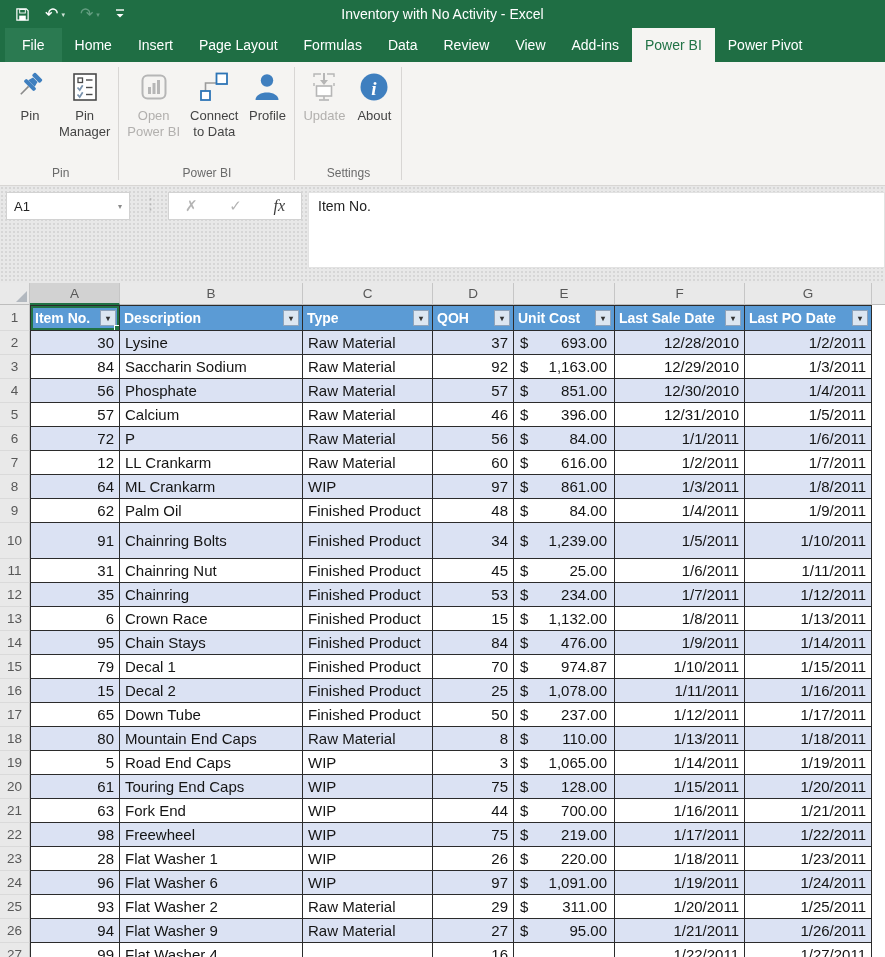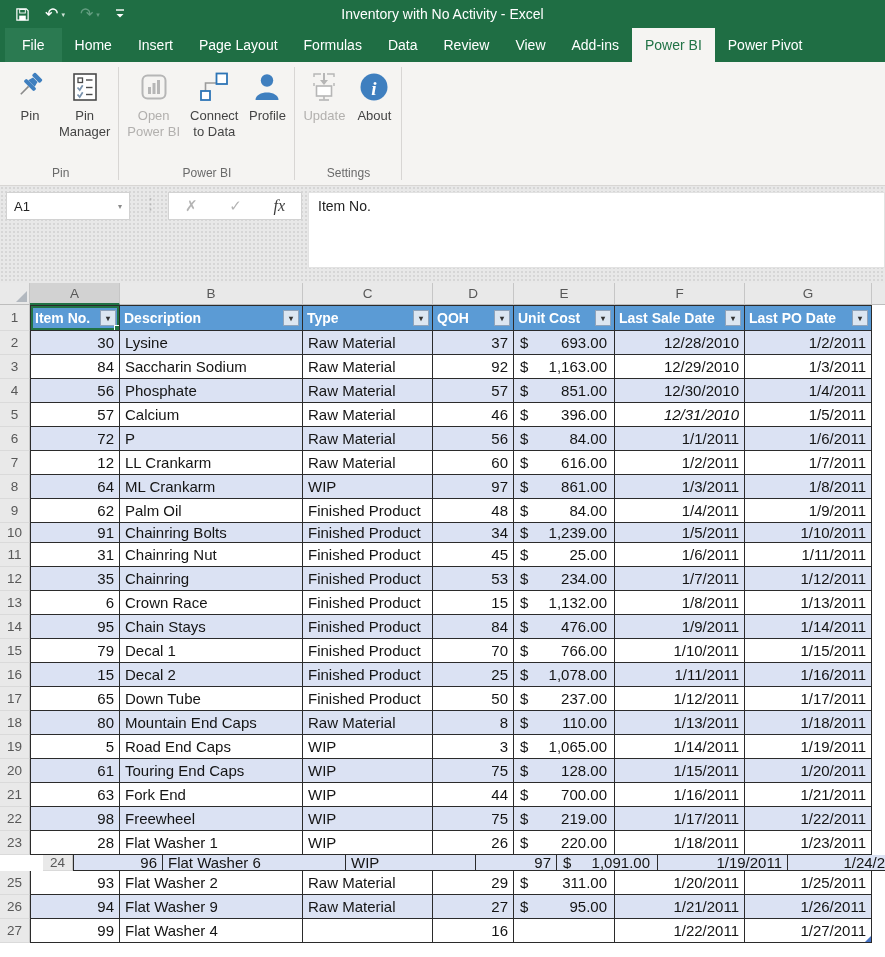--- a/index.html
+++ b/index.html
@@ -339,21 +339,21 @@
       <div class="xlrow" style="height: 24px;">
         <div class="rownum">5</div>
         <div class="td ar first" style="width: 90px;">57</div>
         <div class="td al" style="width: 183px;">Calcium</div>
         <div class="td al" style="width: 130px;">Raw Material</div>
         <div class="td ar" style="width: 81px;">46</div>
         <div class="td acur" style="width: 101px;">
           <div>$</div>
           <div>396.00</div>
         </div>
-        <div class="td ar" style="width: 130px; font-style: italic;">12/31/2010</div>
+        <div class="td ar" style="width: 130px;">12/31/2010</div>
         <div class="td ar" style="width: 127px;">1/5/2011</div>
         <div class="row-sliver"></div>
       </div>
       <div class="xlrow band" style="height: 24px;">
         <div class="rownum">6</div>
         <div class="td ar first" style="width: 90px;">72</div>
         <div class="td al" style="width: 183px;">P</div>
         <div class="td al" style="width: 130px;">Raw Material</div>
         <div class="td ar" style="width: 81px;">56</div>
         <div class="td acur" style="width: 101px;">
@@ -399,21 +399,21 @@
         <div class="td al" style="width: 130px;">Finished Product</div>
         <div class="td ar" style="width: 81px;">48</div>
         <div class="td acur" style="width: 101px;">
           <div>$</div>
           <div>84.00</div>
         </div>
         <div class="td ar" style="width: 130px;">1/4/2011</div>
         <div class="td ar" style="width: 127px;">1/9/2011</div>
         <div class="row-sliver"></div>
       </div>
-      <div class="xlrow band" style="height: 20px;">
+      <div class="xlrow band" style="height: 36px;">
         <div class="rownum">10</div>
         <div class="td ar first" style="width: 90px;">91</div>
         <div class="td al" style="width: 183px;">Chainring Bolts</div>
         <div class="td al" style="width: 130px;">Finished Product</div>
         <div class="td ar" style="width: 81px;">34</div>
         <div class="td acur" style="width: 101px;">
           <div>$</div>
           <div>1,239.00</div>
         </div>
         <div class="td ar" style="width: 130px;">1/5/2011</div>
@@ -477,21 +477,21 @@
         <div class="row-sliver"></div>
       </div>
       <div class="xlrow" style="height: 24px;">
         <div class="rownum">15</div>
         <div class="td ar first" style="width: 90px;">79</div>
         <div class="td al" style="width: 183px;">Decal 1</div>
         <div class="td al" style="width: 130px;">Finished Product</div>
         <div class="td ar" style="width: 81px;">70</div>
         <div class="td acur" style="width: 101px;">
           <div>$</div>
-          <div>766.00</div>
+          <div>974.87</div>
         </div>
         <div class="td ar" style="width: 130px;">1/10/2011</div>
         <div class="td ar" style="width: 127px;">1/15/2011</div>
         <div class="row-sliver"></div>
       </div>
       <div class="xlrow band" style="height: 24px;">
         <div class="rownum">16</div>
         <div class="td ar first" style="width: 90px;">15</div>
         <div class="td al" style="width: 183px;">Decal 2</div>
         <div class="td al" style="width: 130px;">Finished Product</div>
@@ -595,21 +595,21 @@
         <div class="td al" style="width: 130px;">WIP</div>
         <div class="td ar" style="width: 81px;">26</div>
         <div class="td acur" style="width: 101px;">
           <div>$</div>
           <div>220.00</div>
         </div>
         <div class="td ar" style="width: 130px;">1/18/2011</div>
         <div class="td ar" style="width: 127px;">1/23/2011</div>
         <div class="row-sliver"></div>
       </div>
-      <div class="xlrow band" style="height: 16px; padding-left: 43px;">
+      <div class="xlrow band" style="height: 24px;">
         <div class="rownum">24</div>
         <div class="td ar first" style="width: 90px;">96</div>
         <div class="td al" style="width: 183px;">Flat Washer 6</div>
         <div class="td al" style="width: 130px;">WIP</div>
         <div class="td ar" style="width: 81px;">97</div>
         <div class="td acur" style="width: 101px;">
           <div>$</div>
           <div>1,091.00</div>
         </div>
         <div class="td ar" style="width: 130px;">1/19/2011</div>

